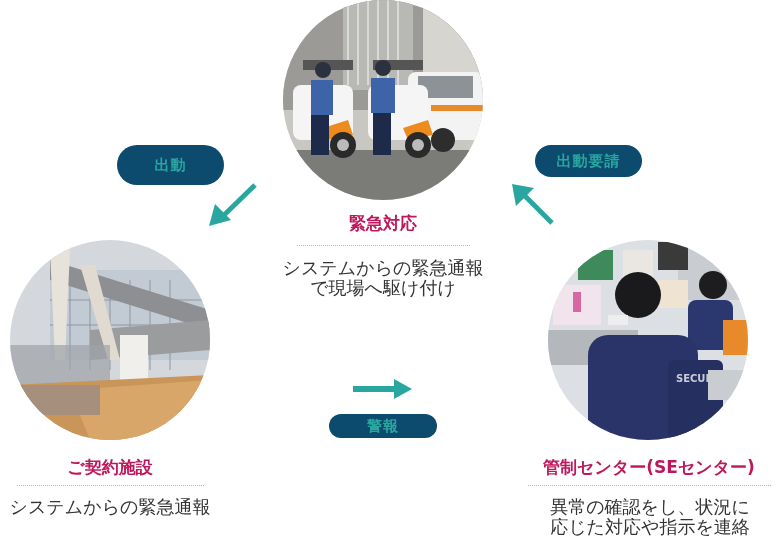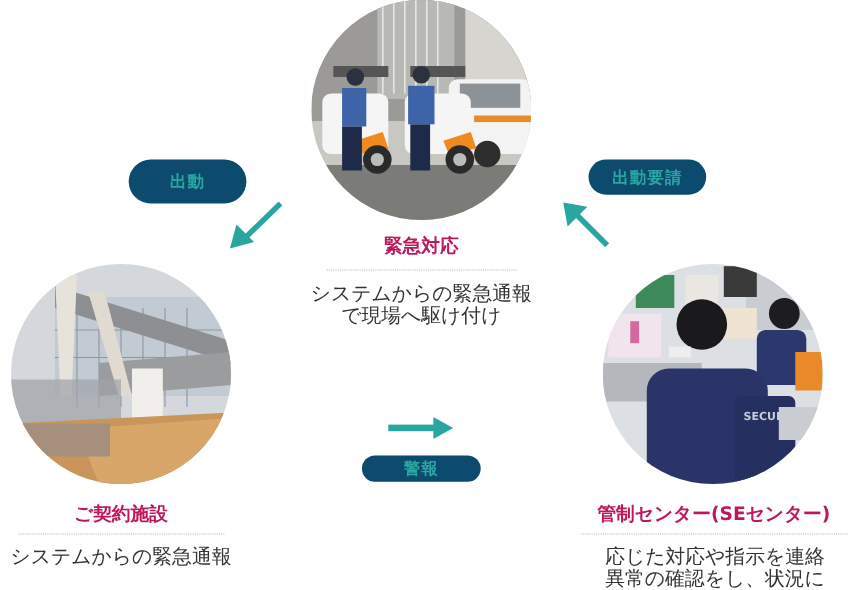--- a/index.html
+++ b/index.html
@@ -149,15 +149,15 @@
     <rect x="40" y="95" width="110" height="105" rx="20" fill="#2a3468"></rect>
     <rect x="120" y="120" width="55" height="80" rx="6" fill="#253060"></rect>
     <text x="128" y="142" font-size="10" font-weight="bold" fill="#c9ccd8" font-family="DejaVu Sans, sans-serif">SECURITY</text>
     <rect x="160" y="130" width="40" height="30" fill="#c9ccd0"></rect>
   </svg>
 </div>
 
 <div class="node-title" style="left:518px; top:456px; width:262px;">管制センター(SEセンター)</div>
 <div class="node-rule" style="left:528px; top:485px; width:243px;"></div>
 <div class="node-desc" style="left:540px; top:497px; width:220px;">
+  <span>異常の確認をし、状況に</span>
   <span>応じた対応や指示を連絡</span>
-  <span>異常の確認をし、状況に</span>
 </div>
 
 </body></html>

